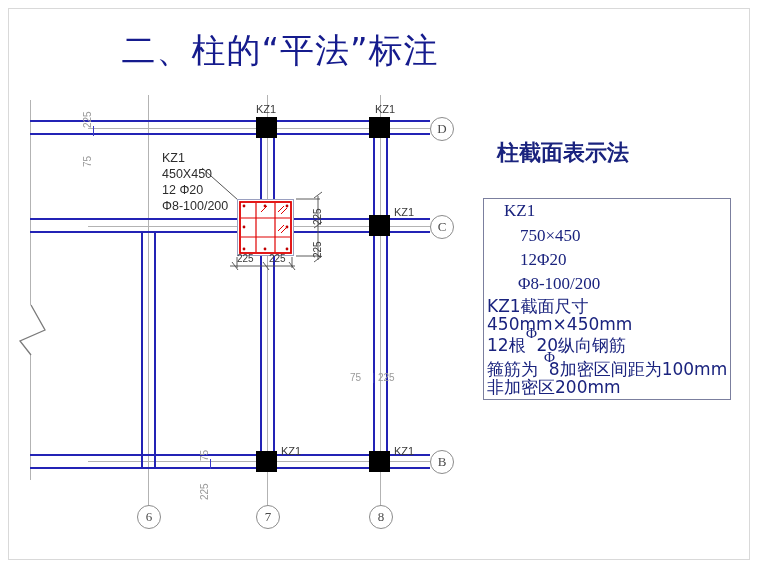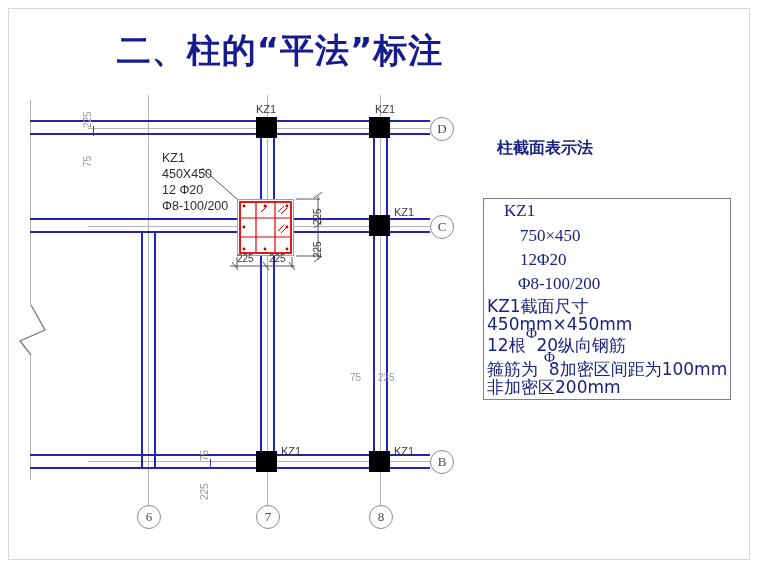--- a/index.html
+++ b/index.html
@@ -26,33 +26,33 @@
     pointer-events: none;
   }
   #title {
     position: absolute;
     left: 0;
     top: 28px;
     width: 560px;
     text-align: center;
     color: #151b8d;
     font-size: 34px;
-    font-weight: bold;
+    font-weight: normal;
     letter-spacing: 1px;
     font-family: "DejaVu Sans", "Liberation Sans", sans-serif;
     white-space: nowrap;
   }
 
   
   #panel-heading {
     position: absolute;
     left: 497px;
     top: 138px;
     color: #1a237e;
-    font-size: 16px;
+    font-size: 22px;
     font-weight: bold;
     font-family: Liberation Mono, monospace;
     white-space: nowrap;
   }
   #panel-box {
     position: absolute;
     left: 483px;
     top: 198px;
     width: 248px;
     height: 202px;

